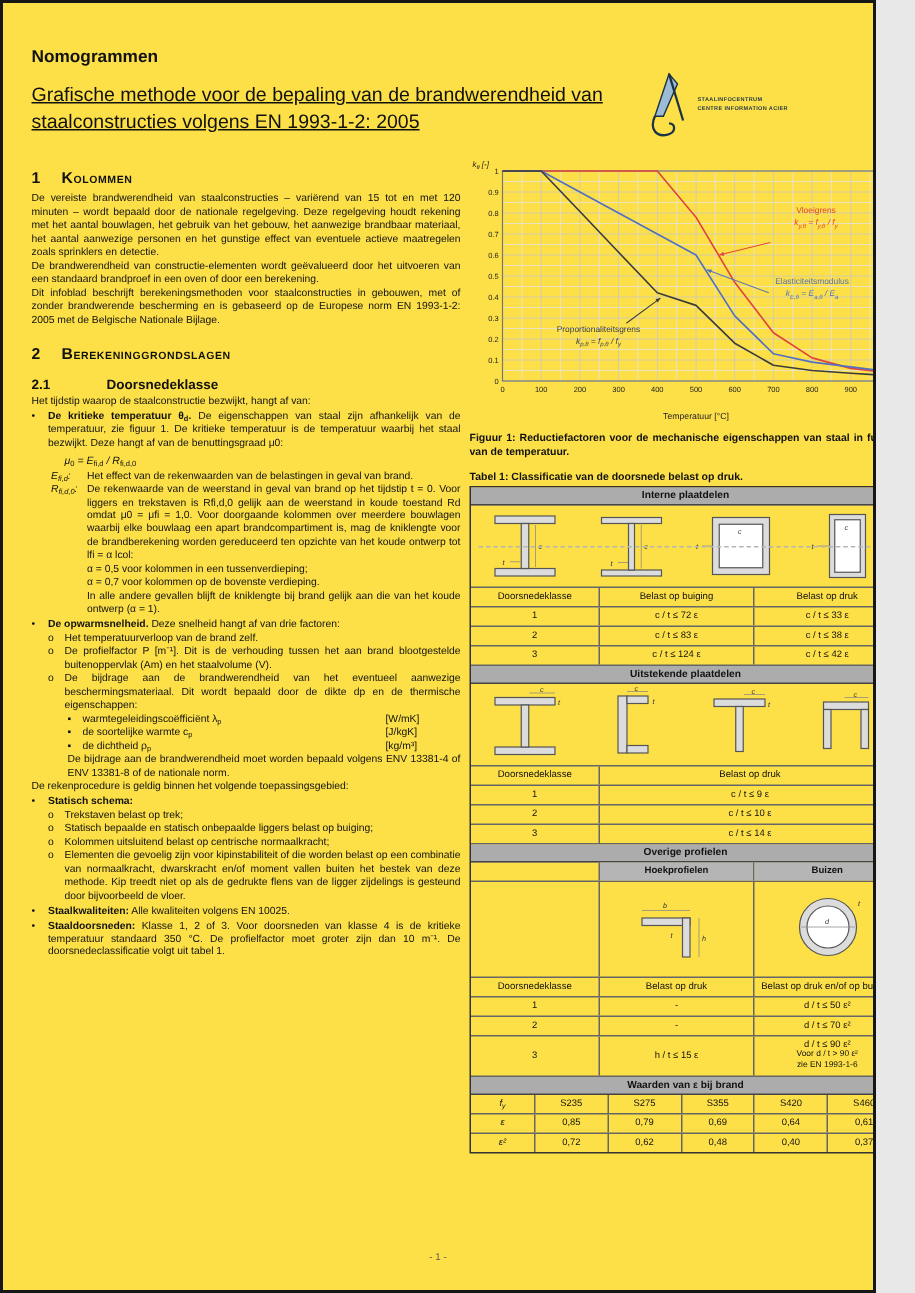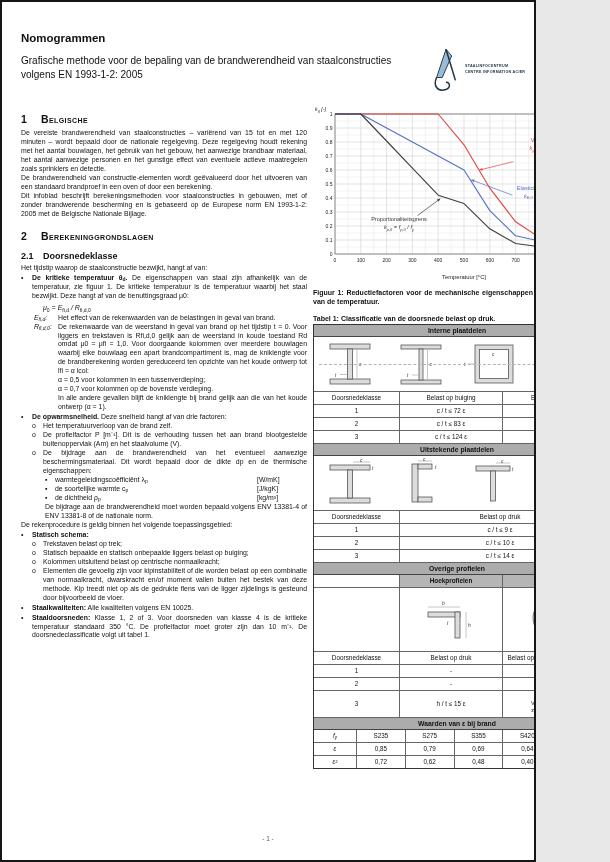--- a/index.html
+++ b/index.html
@@ -1,32 +1,32 @@
 <!DOCTYPE html>
 <html><head>
 <meta charset="utf-8">
 <style>
   html,body{margin:0;padding:0;background:#e8e8e8;}
-  .page{position:relative;width:536px;height:862px;background:#ffffff;border:2px solid #161616;
+  .page{position:relative;width:584px;height:862px;background:#fde047;border:2px solid #161616;
         box-sizing:border-box;overflow:hidden;font-family:"Liberation Sans",sans-serif;color:#111;}
   
   .header{position:absolute;left:19px;top:30px;width:400px;}
   .doc-title{font-size:11.5px;font-weight:bold;margin-bottom:10px;}
-  .doc-subtitle{font-size:10px;line-height:1.35;}
+  .doc-subtitle{font-size:13px;line-height:1.35;text-decoration:underline;}
   .logo{position:absolute;left:428px;top:44px;display:flex;align-items:center;gap:3px;}
   .logo-text{font-size:3.7px;font-weight:bold;letter-spacing:.25px;color:#1c3346;line-height:1.5;}
   
   .col-left{position:absolute;left:19px;top:100px;width:286px;}
   .col-right{position:absolute;left:311px;top:102px;width:288px;}
   .footer{position:absolute;left:0;right:0;bottom:18px;text-align:center;font-size:6.5px;color:#555;}
   
   .h1{font-size:10.5px;font-weight:bold;margin:11px 0 4px;display:flex;}
   .h1 .hnum{width:20px;flex:none;}
   .sc{font-variant:small-caps;letter-spacing:.4px;}
-  .h2{font-size:9px;font-weight:bold;margin:9px 0 3px;display:flex;}
+  .h2{font-size:9px;font-weight:bold;margin:9px 0 3px;display:flex;gap:28px;}
   .h2 .hnum{width:22px;flex:none;}
   .body{font-size:6.9px;line-height:1.3;text-align:justify;margin:0;}
   .bl1{display:flex;font-size:6.9px;line-height:1.3;margin-top:1px;}
   .bl1 .mk{width:11px;flex:none;}
   .bl2{display:flex;font-size:6.9px;line-height:1.3;margin-left:11px;}
   .bl2 .mk{width:11px;flex:none;}
   .bl3{display:flex;font-size:6.9px;line-height:1.3;margin-left:24px;}
   .bl3 .mk{width:10px;flex:none;}
   .bt{flex:1;text-align:justify;}
   .formula{font-size:7px;margin:3px 0 3px 22px;}
@@ -84,21 +84,21 @@
     <div class="logo-text">
       <div>STAALINFOCENTRUM</div>
       <div>CENTRE INFORMATION ACIER</div>
     </div>
   </div>
 
   <div class="col-left">
 
     <div class="h1">
       <span class="hnum">1</span>
-      <span class="sc">Belgische</span>
+      <span class="sc">Kolommen</span>
     </div>
     <p class="body">De vereiste brandwerendheid van staalconstructies – variërend van 15 tot en met 120 minuten – wordt bepaald door de nationale regelgeving. Deze regelgeving houdt rekening met het aantal bouwlagen, het gebruik van het gebouw, het aanwezige brandbaar materiaal, het aantal aanwezige personen en het gunstige effect van eventuele actieve maatregelen zoals sprinklers en detectie.</p>
     <p class="body">De brandwerendheid van constructie-elementen wordt geëvalueerd door het uitvoeren van een standaard brandproef in een oven of door een berekening.</p>
     <p class="body">Dit infoblad beschrijft berekeningsmethoden voor staalconstructies in gebouwen, met of zonder brandwerende bescherming en is gebaseerd op de Europese norm EN 1993-1-2: 2005 met de Belgische Nationale Bijlage.</p>
 
     <div class="h1">
       <span class="hnum">2</span>
       <span class="sc">Berekeninggrondslagen</span>
     </div>
 

